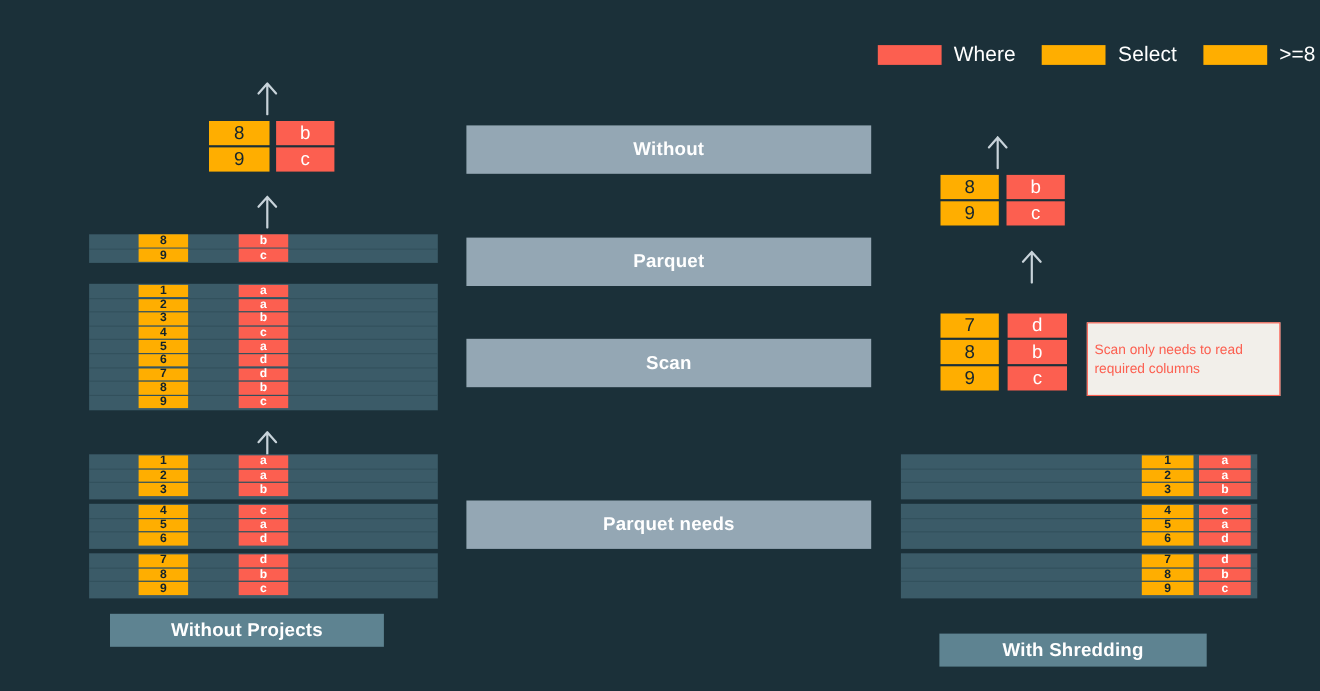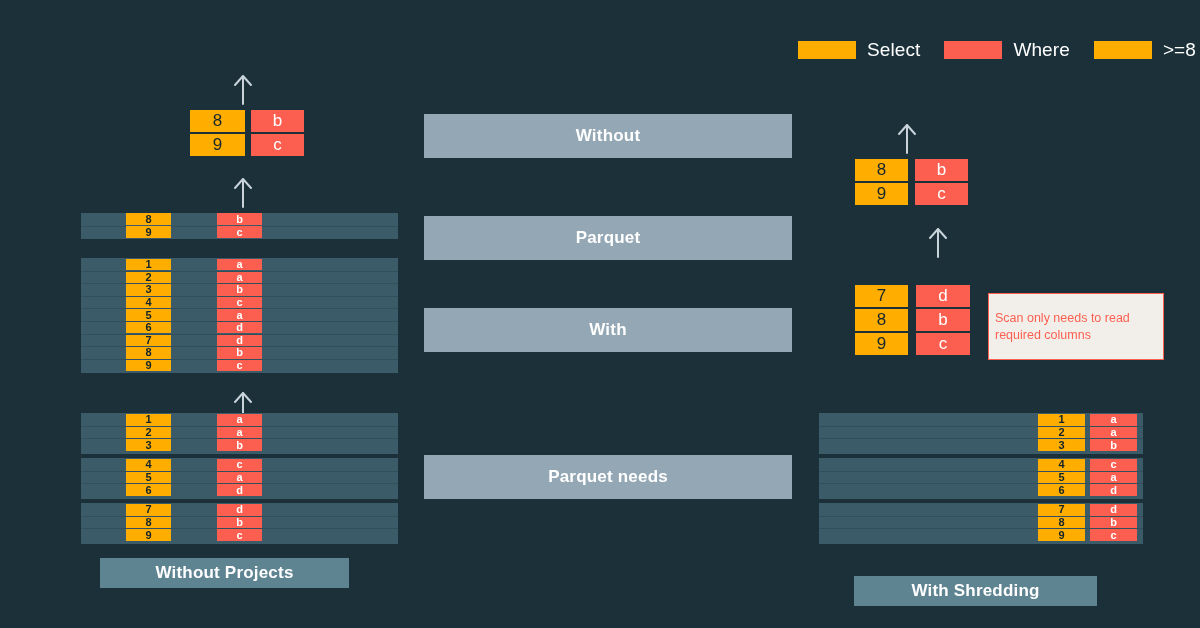--- a/index.html
+++ b/index.html
@@ -85,41 +85,41 @@
     padding:4px 6px;
   }
 </style>
 </head>
 <body>
 
 <div id="canvas">
 
   <div class="legend">
     <div class="legend-item">
+      <span class="swatch sw-red"></span>
+      <span class="legend-label">Where</span>
+    </div>
+    <div class="legend-item">
       <span class="swatch sw-orange"></span>
       <span class="legend-label">Select</span>
-    </div>
-    <div class="legend-item">
-      <span class="swatch sw-red"></span>
-      <span class="legend-label">Where</span>
     </div>
     <div class="legend-item">
       <span class="swatch sw-orange"></span>
       <span class="legend-label last">&gt;=8</span>
     </div>
   </div>
 
   <div class="abs stage" style="left:424px; top:114px; width:368px; height:44px;">
     <span>Without</span>
   </div>
   <div class="abs stage" style="left:424px; top:216px; width:368px; height:44px;">
     <span>Parquet</span>
   </div>
   <div class="abs stage" style="left:424px; top:308px; width:368px; height:44px;">
-    <span>With</span>
+    <span>Scan</span>
   </div>
   <div class="abs stage" style="left:424px; top:455px; width:368px; height:44px;">
     <span>Parquet needs</span>
   </div>
 
   <div class="abs caption" style="left:100px; top:558px; width:249px; height:30px;">
     <span>Without Projects</span>
   </div>
   <div class="abs caption" style="left:854px; top:558px; width:243px; height:30px;margin-top:18px;">
     <span>With Shredding</span>

